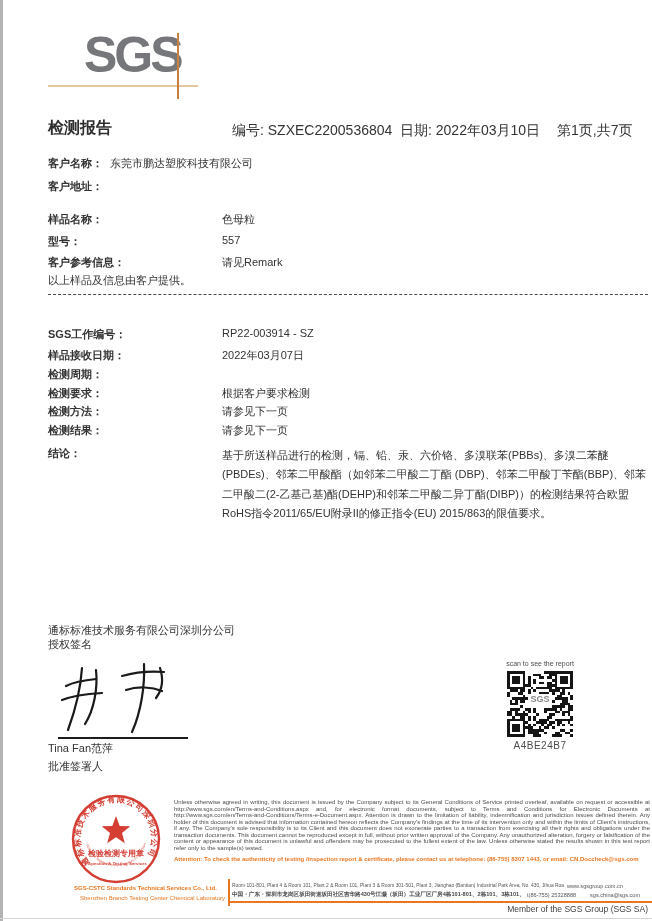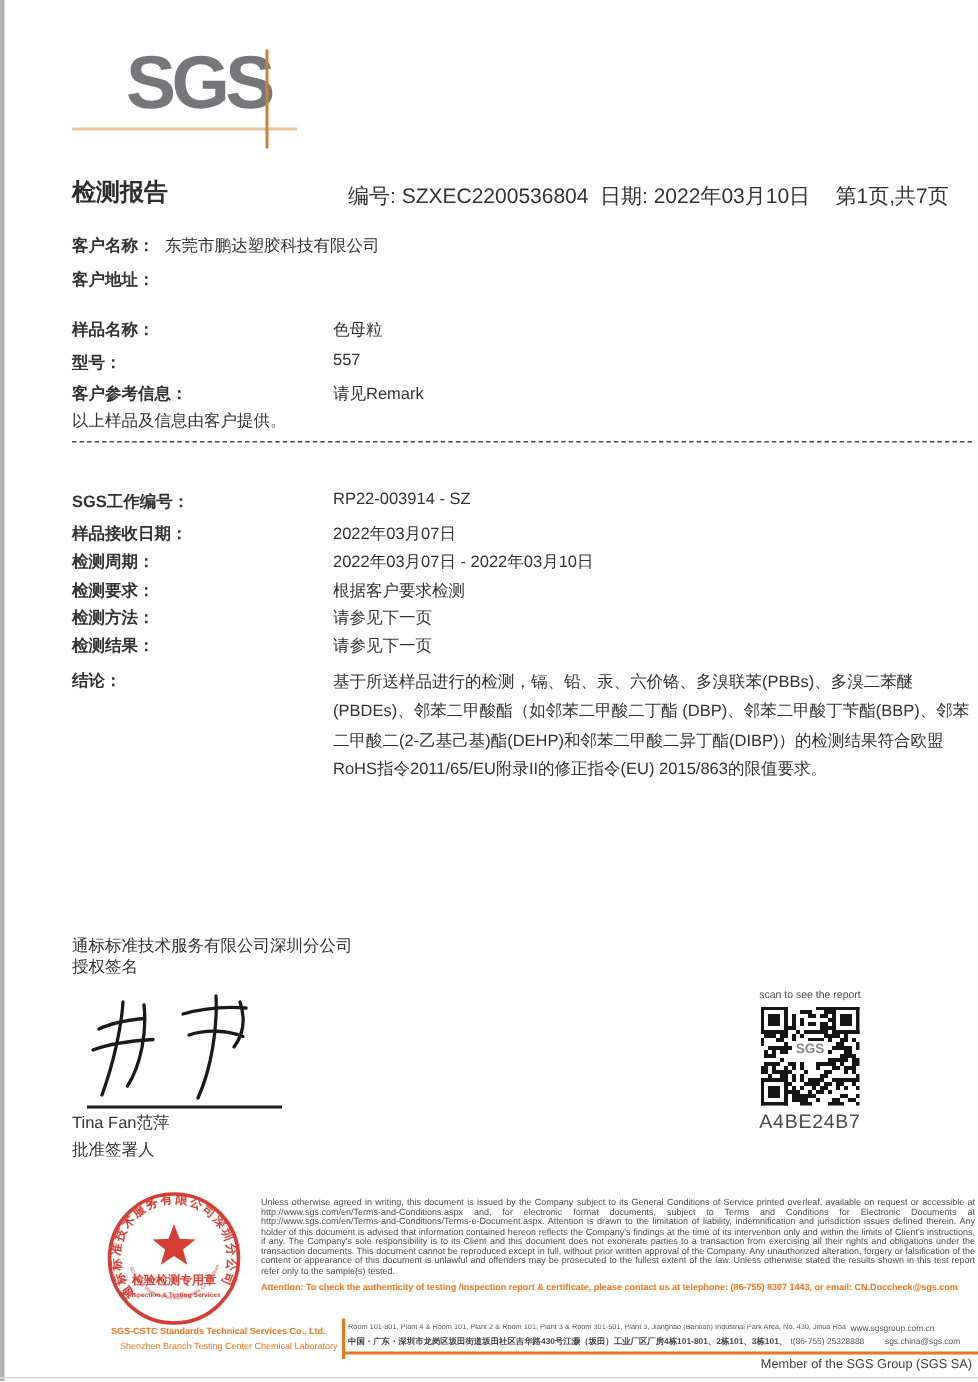--- a/index.html
+++ b/index.html
@@ -38,21 +38,21 @@
   .sig-role{left:48px;top:759px;font-size:11px;color:#333;}
 
   
   .qr-caption{left:495px;top:660px;width:90px;text-align:center;font-size:7px;color:#4c4c4c;}
   .qr-box{left:507px;top:671px;width:66px;height:66px;}
   #qr-svg{width:66px;height:66px;display:block;}
   #qr-svg rect{fill:#151515;}
   .qr-logo{left:507px;top:694px;width:66px;text-align:center;font-size:9px;font-weight:bold;color:#8a8a8a;
            background:transparent;letter-spacing:0px;}
   .qr-logo span{background:#fff;padding:0 2px;}
-  .qr-code-text{left:505px;top:740px;width:70px;text-align:center;font-size:13px;color:#4c4c4c;letter-spacing:.5px;}
+  .qr-code-text{left:505px;top:740px;width:70px;text-align:center;font-size:10px;color:#4c4c4c;letter-spacing:.5px;}
 
   
   .stamp-svg{left:70px;top:793px;opacity:.88;}
 
   
   .legal{left:174px;top:799px;width:476px;font-size:6px;line-height:6.55px;color:#4c4c4c;text-align:justify;}
   .attention{left:174px;top:856px;width:476px;font-size:6px;line-height:6.8px;color:#e87722;font-weight:bold;}
   .addr-en{left:232px;top:883px;width:332px;font-size:4.9px;color:#555;white-space:nowrap;overflow:hidden;}
   .website{left:567px;top:883px;font-size:5.6px;color:#555;}
   .addr-cn{left:232px;top:891px;width:292px;font-size:5.6px;color:#444;white-space:nowrap;overflow:hidden;font-weight:bold;}
@@ -97,21 +97,20 @@
   <div class="val val-b" style="top:255px">请见Remark</div>
   <div class="abs note" style="top:273px">以上样品及信息由客户提供。</div>
 
   <div class="abs dash-sep"></div>
 
   <div class="lbl" style="top:327px">SGS工作编号：</div>
   <div class="val val-b" style="top:327px">RP22-003914 - SZ</div>
   <div class="lbl" style="top:348px">样品接收日期：</div>
   <div class="val val-b" style="top:348px">2022年03月07日</div>
   <div class="lbl" style="top:367px">检测周期：</div>
-  <div class="val val-b" style="top:367px">2022年03月07日 - 2022年03月10日</div>
   <div class="lbl" style="top:386px">检测要求：</div>
   <div class="val val-b" style="top:386px">根据客户要求检测</div>
   <div class="lbl" style="top:404px">检测方法：</div>
   <div class="val val-b" style="top:404px">请参见下一页</div>
   <div class="lbl" style="top:423px">检测结果：</div>
   <div class="val val-b" style="top:423px">请参见下一页</div>
 
   <div class="lbl" style="top:446px">结论：</div>
   <div class="abs concl-text">基于所送样品进行的检测，镉、铅、汞、六价铬、多溴联苯(PBBs)、多溴二苯醚(PBDEs)、邻苯二甲酸酯（如邻苯二甲酸二丁酯 (DBP)、邻苯二甲酸丁苄酯(BBP)、邻苯二甲酸二(2-乙基己基)酯(DEHP)和邻苯二甲酸二异丁酯(DIBP)）的检测结果符合欧盟RoHS指令2011/65/EU附录II的修正指令(EU) 2015/863的限值要求。</div>
 

